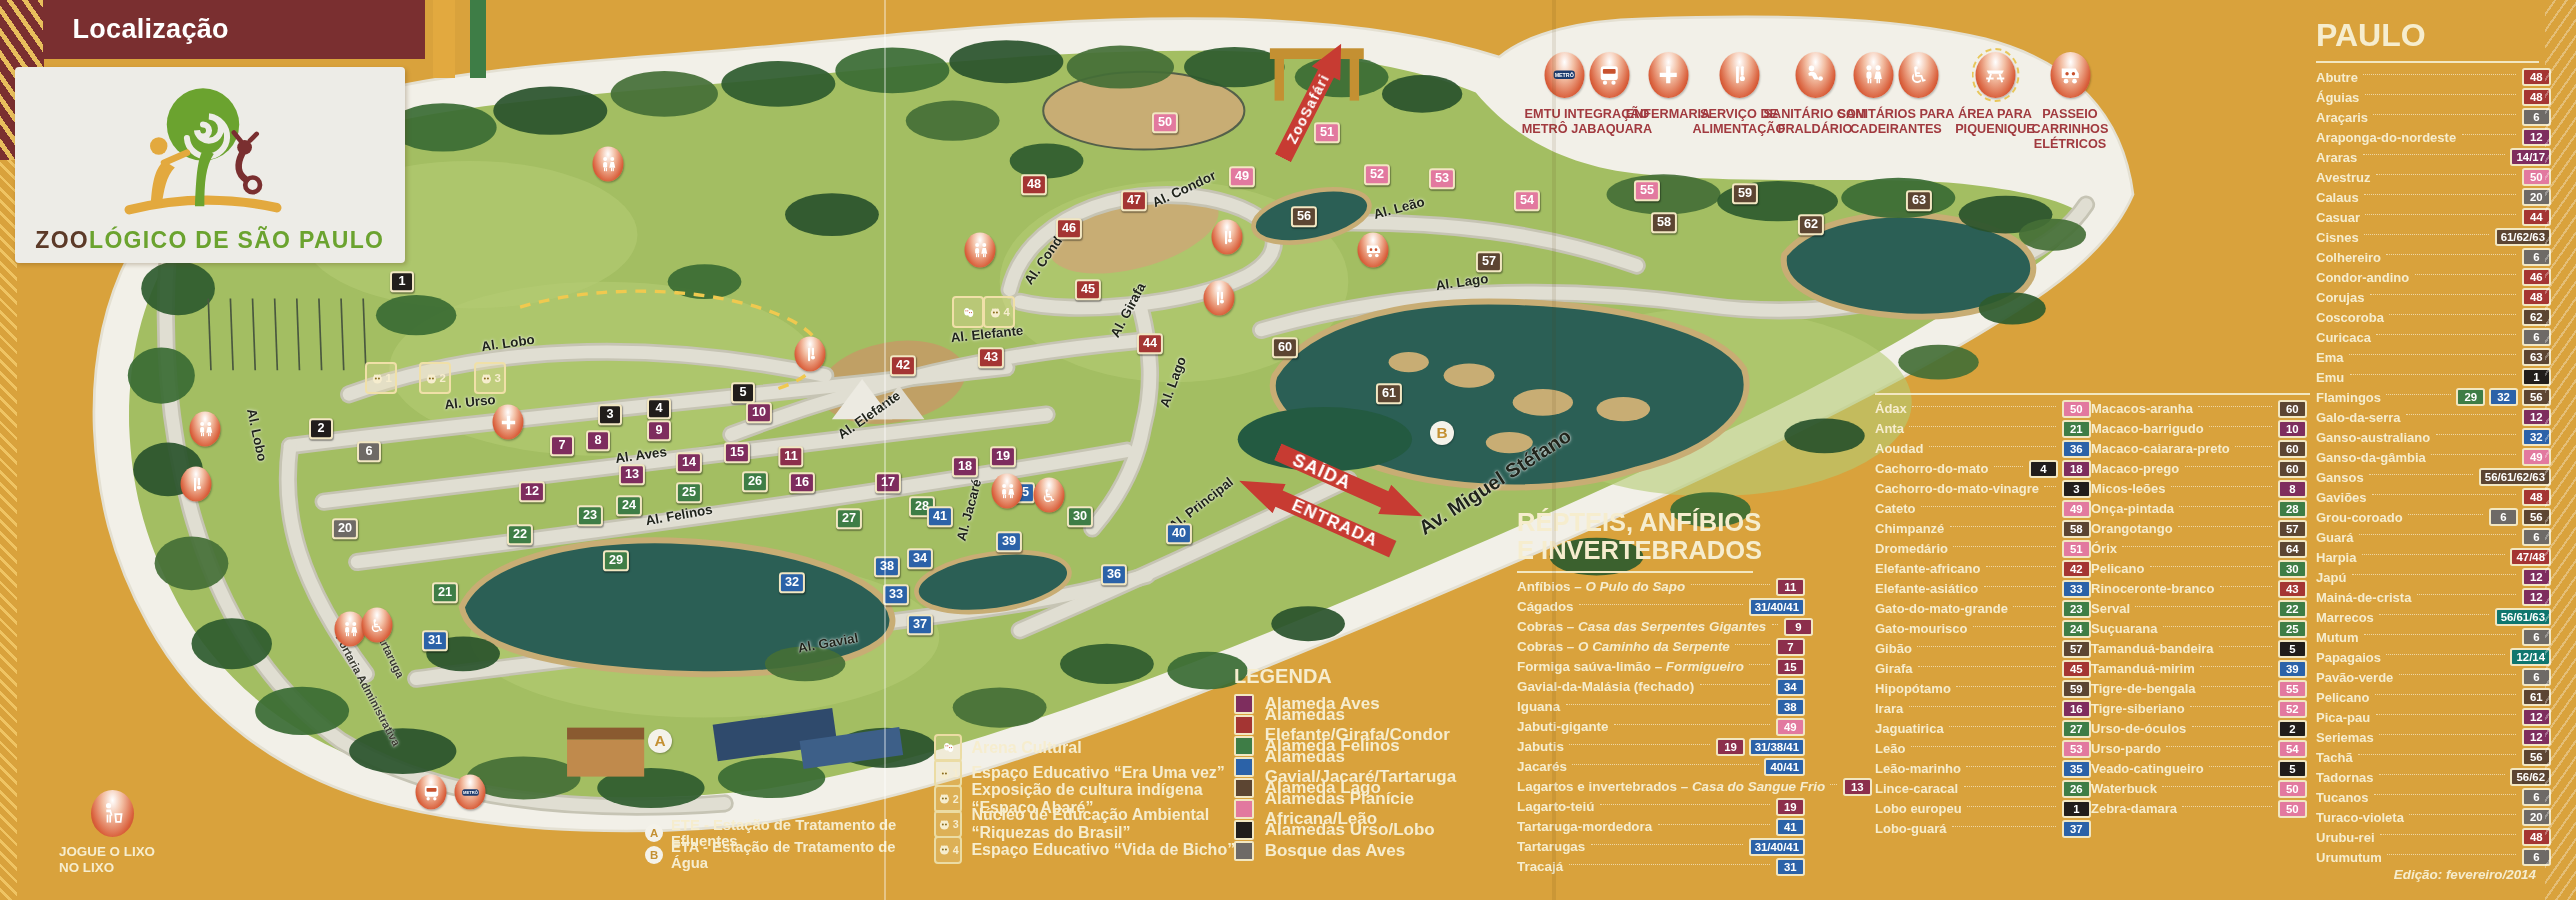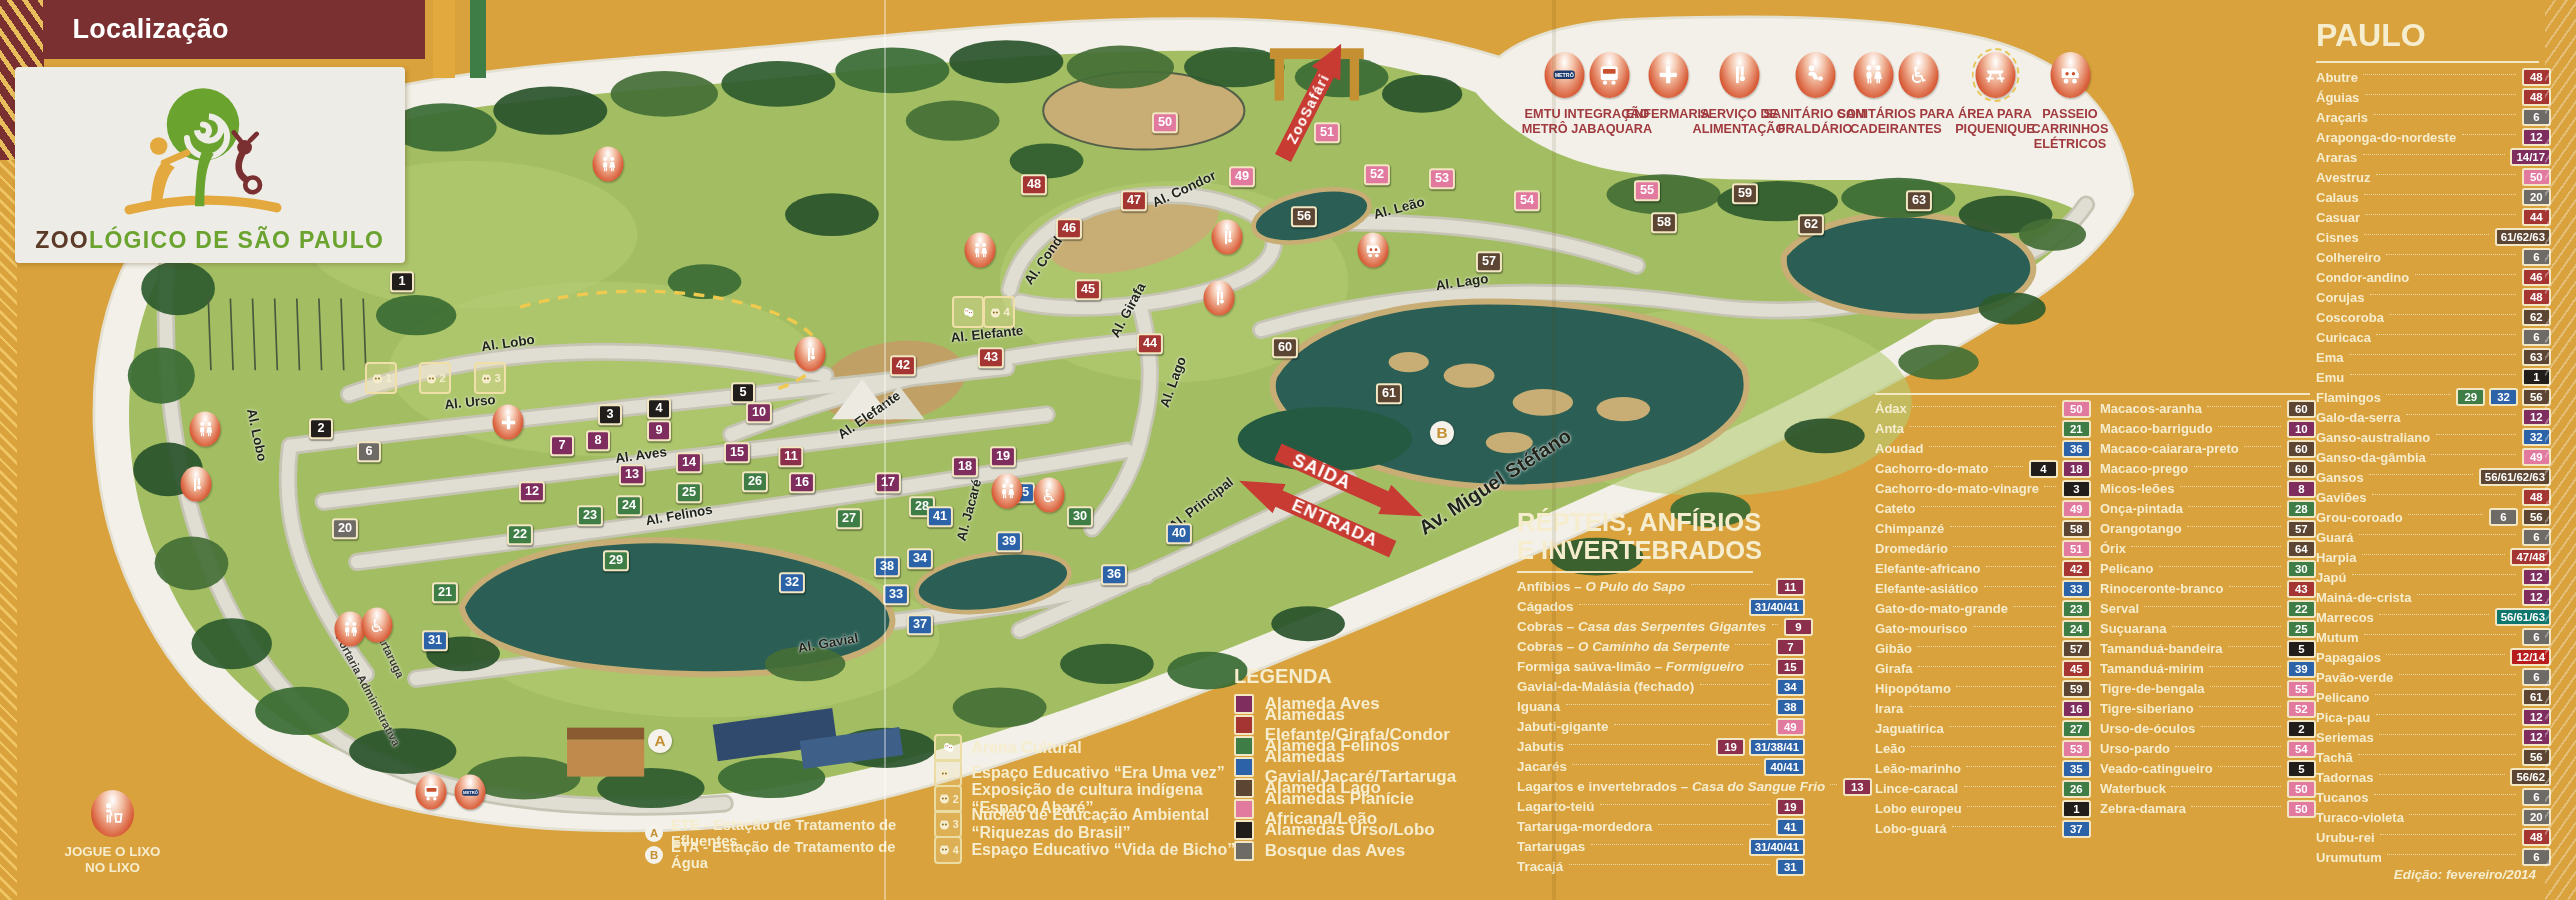--- a/index.html
+++ b/index.html
@@ -79,21 +79,21 @@
   #legenda .sq{width:16px;height:16px;border:2px solid #F2E7C2;border-radius:2px;flex:none;}
   #legenda .item span{font-weight:bold;font-size:17px;}
   #facilities .item{display:flex;align-items:center;height:25.5px;gap:9.4px;font-weight:bold;font-size:16px;}
   #facilities .fic{width:24px;height:24px;border:2px solid #EBDCA4;border-radius:4px;flex:none;
     background:rgba(235,220,164,.25);display:flex;align-items:center;justify-content:center;gap:0.7px;
     color:#F6EDCE;font-size:10.7px;font-weight:bold;}
   #facilities .fic svg{width:14.8px;height:14.8px;}
   #stations .item{display:flex;align-items:center;height:22px;gap:8px;font-weight:bold;font-size:14.8px;}
   #stations .cir{width:18px;height:18px;border-radius:50%;background:#F4F2EA;color:#C49032;flex:none;
     display:flex;align-items:center;justify-content:center;font-size:11.4px;font-weight:bold;}
-  #trash{position:absolute;left:59px;top:790px;width:107px;text-align:center;z-index:5;}
+  #trash{position:absolute;left:59px;top:790px;width:107px;z-index:5;}
   #trash .circ{width:43px;height:47px;margin:0 auto;border-radius:50%;
     background:radial-gradient(ellipse at 50% 22%,#ffffff 0%,#F3BFA4 32%,#D95F3B 72%,#B23A24 100%);
     display:flex;align-items:center;justify-content:center;}
   #trash .circ svg{width:27px;height:27px;}
   #trash .tl{margin-top:6.7px;color:#F6EDCE;font-weight:bold;font-size:13.4px;line-height:16px;}
   #edition{position:absolute;left:2335px;top:867px;width:201px;text-align:right;z-index:5;
     color:#F6EDCE;font-weight:bold;font-style:italic;font-size:13.4px;}
 </style>
 </head>
 <body>
@@ -829,21 +829,21 @@
         <span class="nm">Mutum</span>
         <span class="lead"></span>
         <span class="chips">
           <span class="chip" style="background: rgb(110, 106, 102);">6</span>
         </span>
       </div>
       <div class="row">
         <span class="nm">Papagaios</span>
         <span class="lead"></span>
         <span class="chips">
-          <span class="chip" style="background: #b91c1c;">12/14</span>
+          <span class="chip" style="background: #0f766e;">12/14</span>
         </span>
       </div>
       <div class="row">
         <span class="nm">Pavão-verde</span>
         <span class="lead"></span>
         <span class="chips">
           <span class="chip" style="background: rgb(110, 106, 102);">6</span>
         </span>
       </div>
       <div class="row">
@@ -907,21 +907,21 @@
         <span class="lead"></span>
         <span class="chips">
           <span class="chip" style="background: rgb(110, 106, 102);">6</span>
         </span>
       </div>
     </div>
 </div>
 
 <div class="panel" id="mam-panel" style="left:1875px;top:386px;width:443px;">
   <div class="rule" style="width:435px;"></div>
-  <div style="display:flex;gap:9px;">
+  <div style="display:flex;gap:0;">
     <div class="lst" id="mam-col1" style="font-size:13px;width:216px;">
         <div class="row">
           <span class="nm">Ádax</span>
           <span class="lead"></span>
           <span class="chips">
             <span class="chip" style="background: rgb(226, 121, 159);">50</span>
           </span>
         </div>
         <div class="row">
           <span class="nm">Anta</span>

